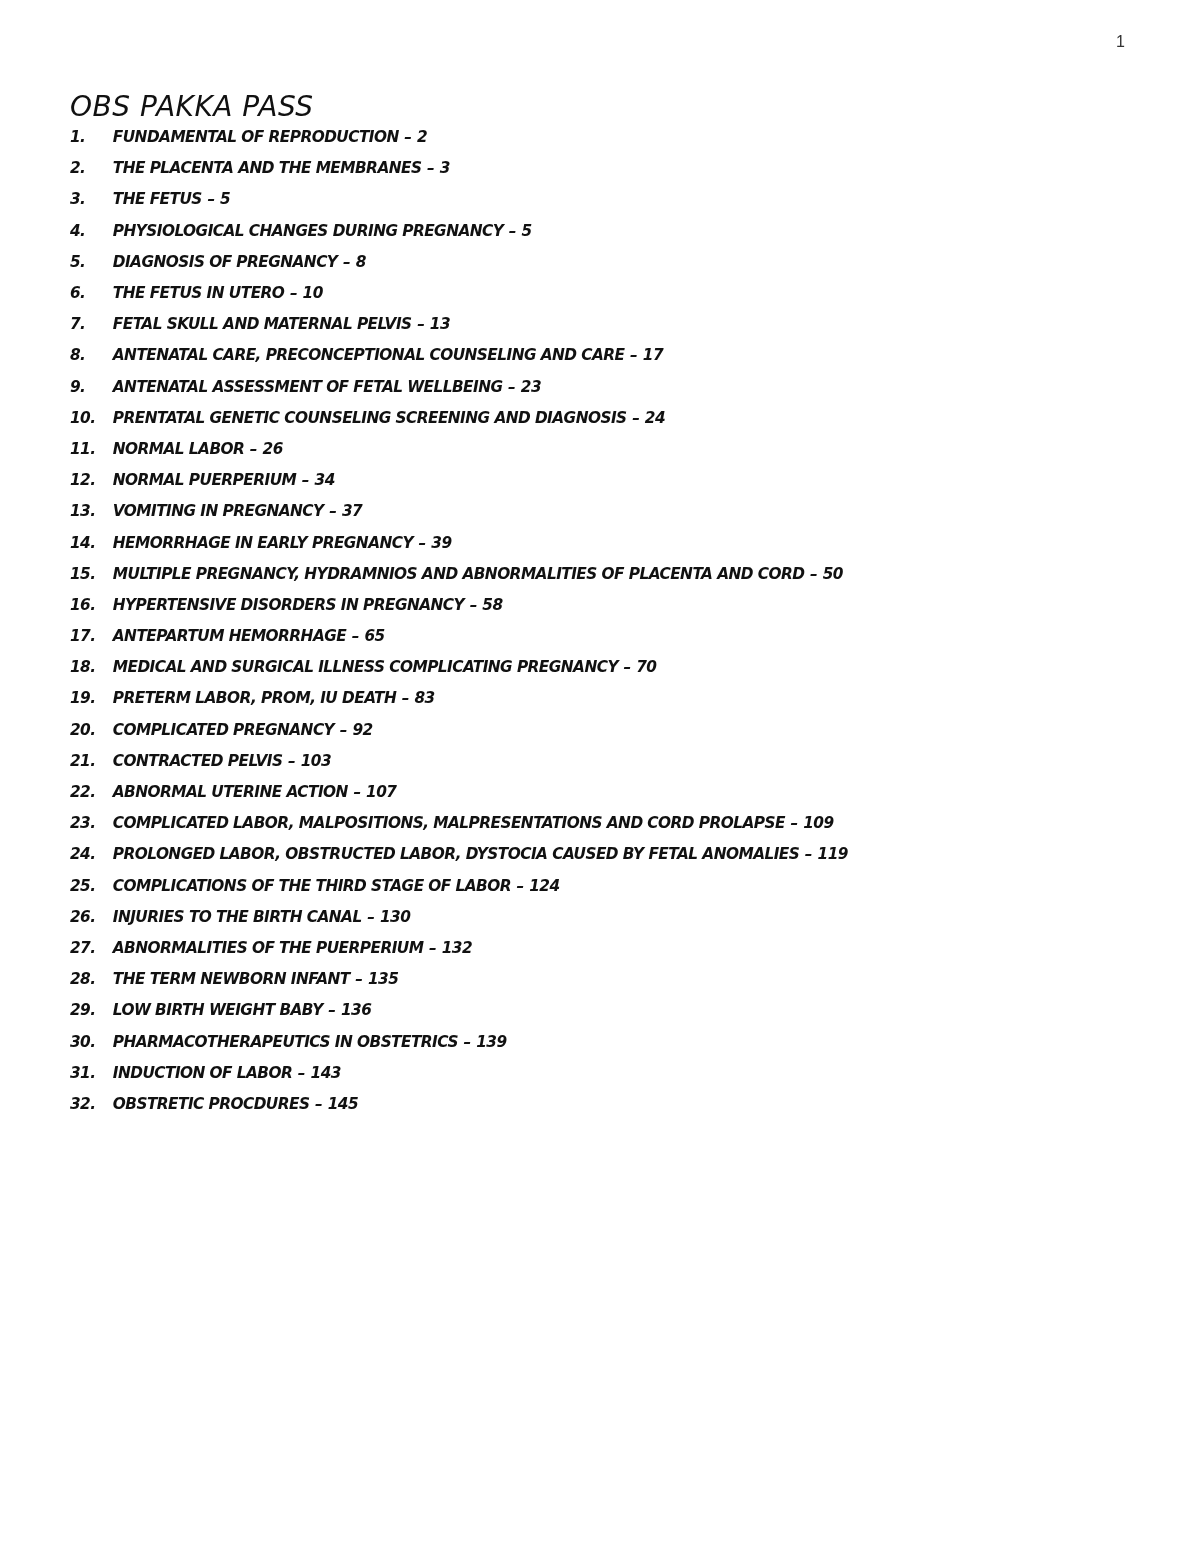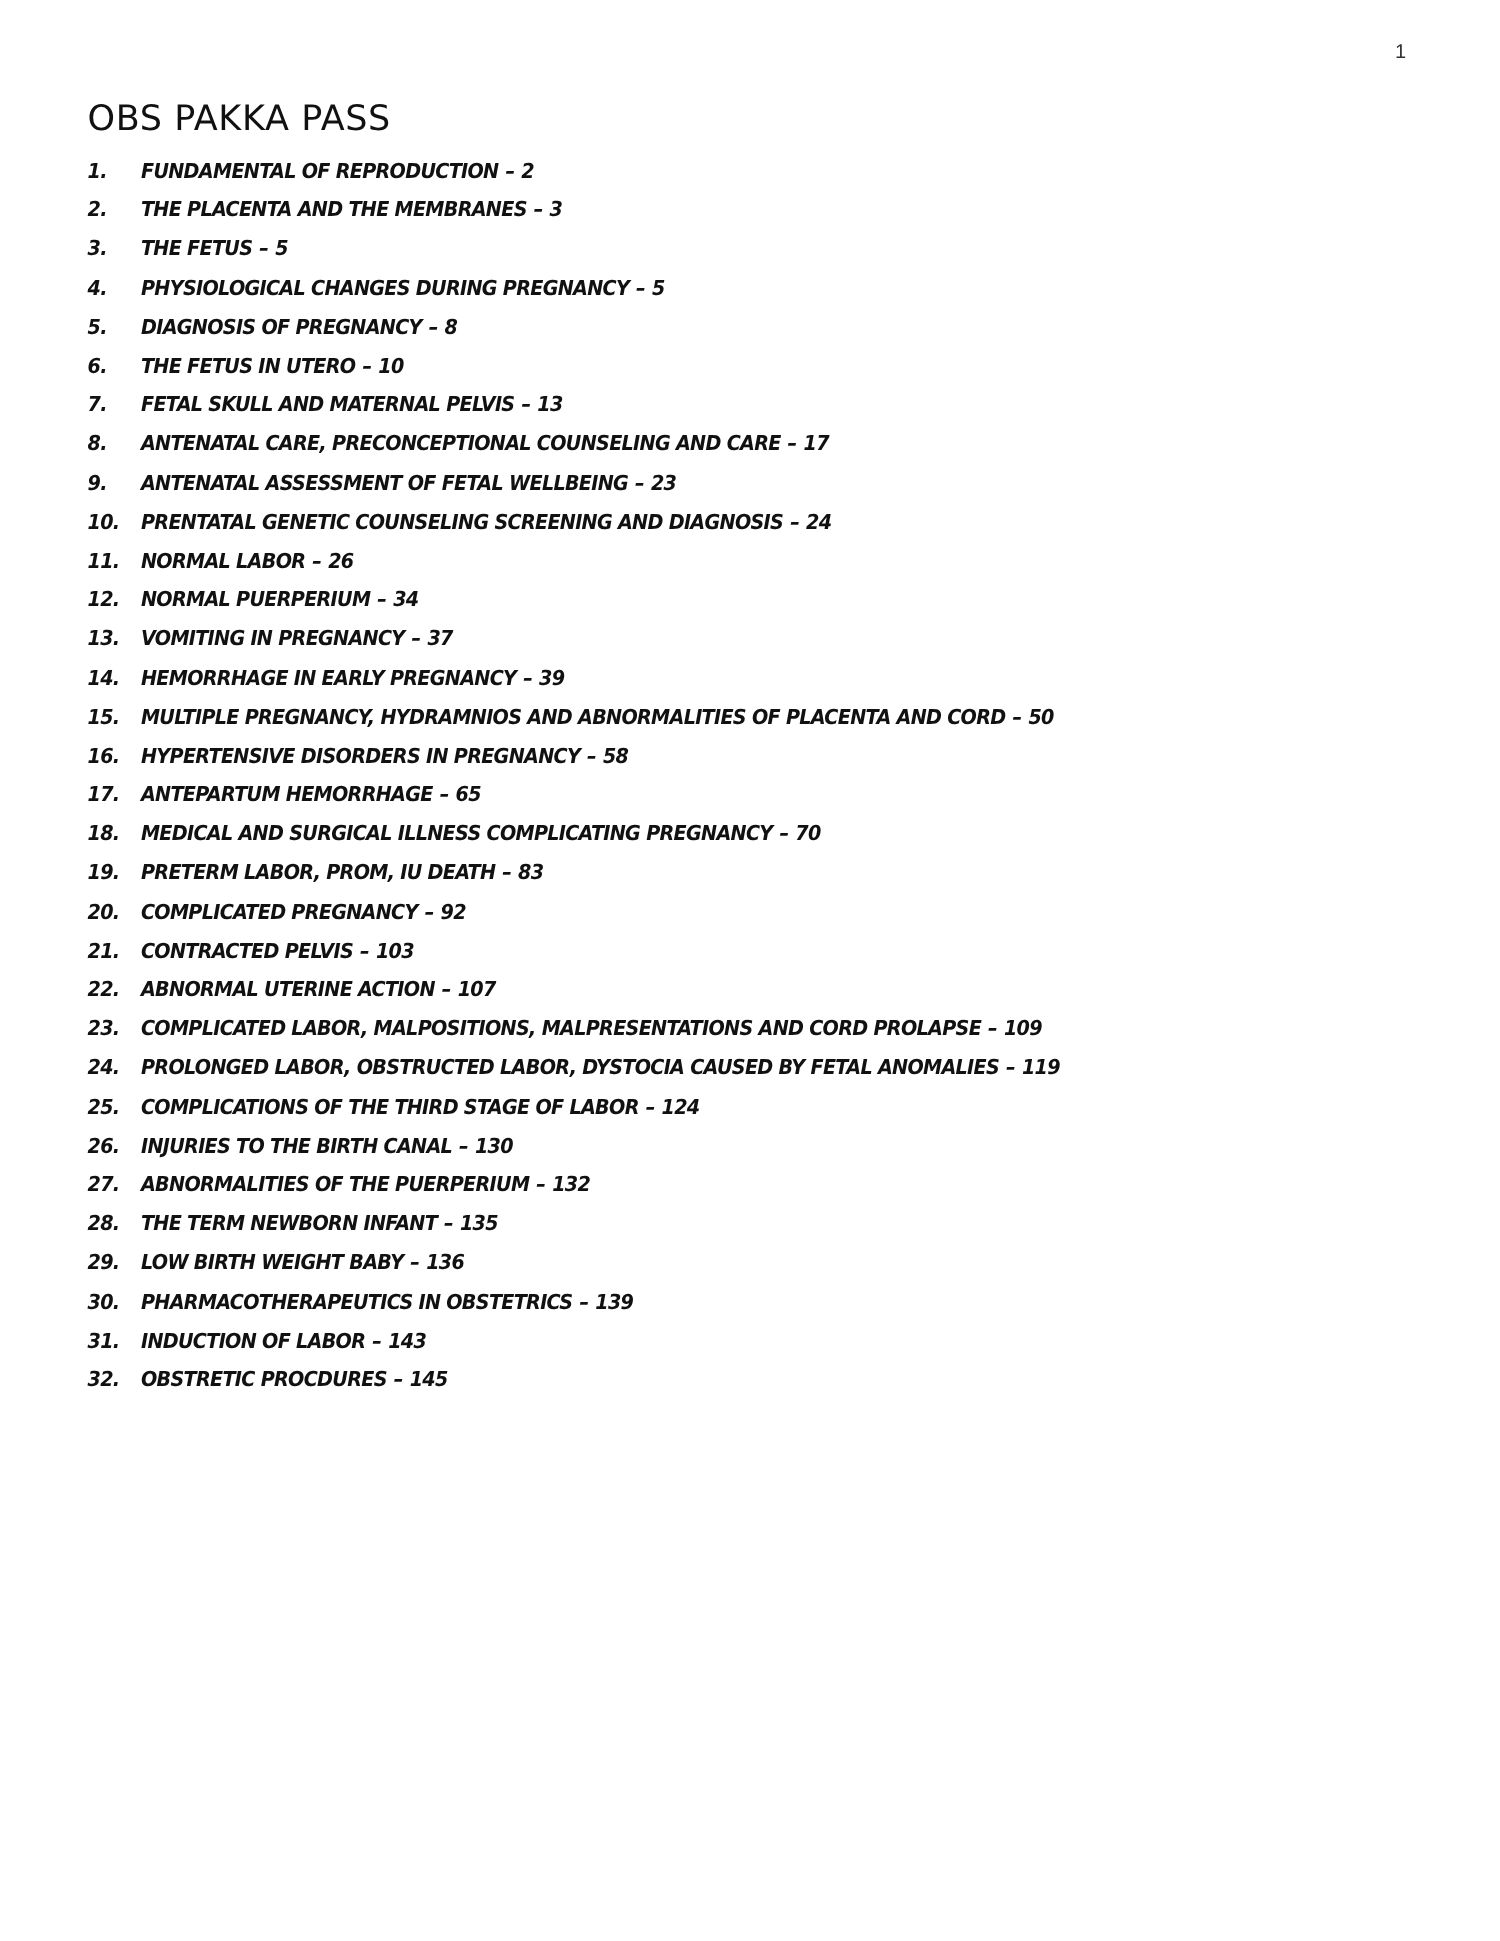--- a/index.html
+++ b/index.html
@@ -2,22 +2,22 @@
 <html><head>
   <meta charset="utf-8">
   <style>
     html, body { margin: 0; padding: 0; background: #ffffff; }
     body { width: 1200px; height: 1553px; position: relative; overflow: hidden; color: #111111; }
     .page-number {
       position: absolute; top: 33px; left: 1116px;
       font-family: "Liberation Sans", sans-serif; font-size: 16px; color: #333333;
     }
     .doc-title {
-      position: absolute; top: 78px; left: 70px;
-      font-family: "DejaVu Sans", sans-serif; font-size: 28px;
+      position: absolute; top: 90px; left: 70px;
+      font-family: "DejaVu Sans", sans-serif; font-style: italic; font-size: 28px;
       letter-spacing: 0.5px; color: #111111; margin: 0; font-weight: normal;
     }
     .toc {
       position: absolute; top: 121px; left: 70px; margin: 0; padding: 0; list-style: none;
     }
     .toc-item {
       height: 31.2px; display: flex; align-items: center;
       font-family: "DejaVu Sans", sans-serif; font-style: italic; font-weight: bold;
       font-size: 16.5px; letter-spacing: -0.6px; white-space: nowrap;
       transform: scaleX(0.93); transform-origin: left center;

